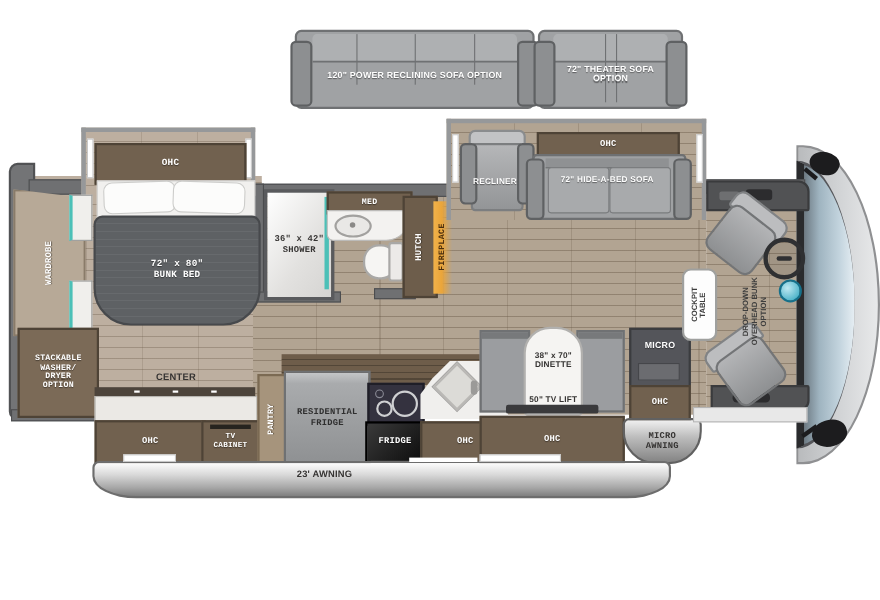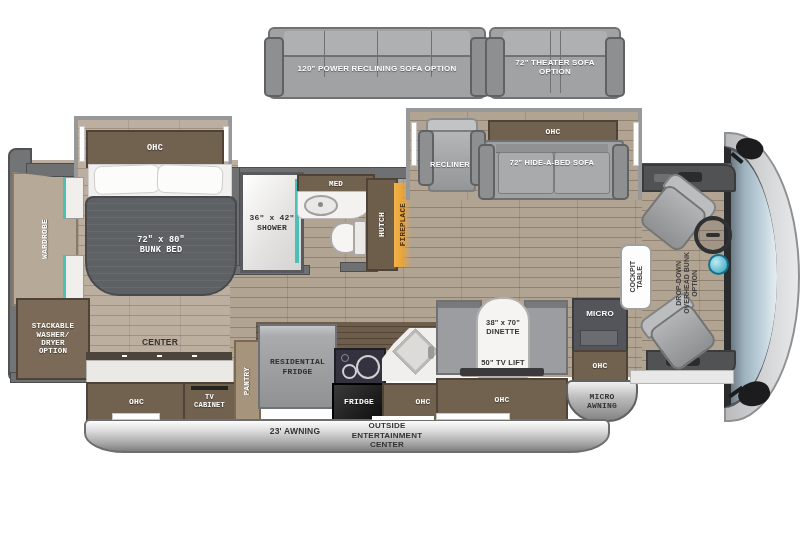--- a/index.html
+++ b/index.html
@@ -152,21 +152,21 @@
     <span class="wlab fs8">OHC</span>
   </div>
   <div class="abs cab ctr" style="left:183px;top:382px;width:49px;height:36px;">
     <div class="abs" style="left:6px;top:2px;width:37px;height:4px;background:#26241f;"></div>
     <span class="wlab fs7">TV</span>
     <span class="wlab fs7">CABINET</span>
   </div>
   <div class="abs tan ctr" style="left:234px;top:340px;width:23px;height:79px;">
     <span class="vt wlab fs75">PANTRY</span>
   </div>
-  <div class="abs ctr" style="left:258px;top:324px;width:75px;height:81px;background:linear-gradient(180deg,#c4c6c8 0,#a9abad 12%,#8f9193 100%);border:2px solid #6f7173;">
+  <div class="abs ctr" style="left:258px;top:337px;width:75px;height:81px;background:linear-gradient(180deg,#c4c6c8 0,#a9abad 12%,#8f9193 100%);border:2px solid #6f7173;">
     <span class="dlab fs8" style="color:#2f2f2f;">RESIDENTIAL</span>
     <span class="dlab fs8" style="color:#2f2f2f;">FRIDGE</span>
   </div>
   <div class="abs" style="left:334px;top:348px;width:48px;height:35px;background:#34323f;border:2px solid #1f1e27;">
     <div class="abs" style="left:20px;top:5px;width:20px;height:20px;border:2px solid #cfd0d2;border-radius:50%;"></div>
     <div class="abs" style="left:6px;top:14px;width:11px;height:11px;border:2px solid #cfd0d2;border-radius:50%;"></div>
     <div class="abs" style="left:5px;top:4px;width:6px;height:6px;border:1px solid #8a8a95;border-radius:50%;"></div>
   </div>
   <div class="abs ctr" style="left:332px;top:383px;width:50px;height:34px;background:linear-gradient(135deg,#3a3a3a,#0d0d0d);border:2px solid #000;">
     <span class="wlab fs8">FRIDGE</span>
@@ -243,19 +243,14 @@
   <div class="abs" style="left:730px;top:156px;width:14px;height:4px;background:#1c1c1e;transform:rotate(40deg);"></div>
   <div class="abs" style="left:736px;top:138px;width:27px;height:21px;background:#1c1c1e;border-radius:60% 40% 55% 45%;transform:rotate(25deg);"></div>
   <div class="abs" style="left:728px;top:390px;width:16px;height:4px;background:#1c1c1e;transform:rotate(-35deg);"></div>
   <div class="abs" style="left:738px;top:382px;width:32px;height:24px;background:#1c1c1e;border-radius:50% 50% 45% 55%;transform:rotate(-18deg);"></div>
 
   <div class="abs" style="left:84px;top:419px;width:522px;height:30px;background:linear-gradient(180deg,#fdfdfd 0%,#d9d9d9 35%,#a6a6a6 75%,#7f7f7f 100%);border:2px solid #6d6d6d;border-radius:6px 6px 40px 40px / 6px 6px 20px 20px;"></div>
   <div class="abs win" style="left:112px;top:413px;width:46px;height:5px;"></div>
   <div class="abs win" style="left:436px;top:413px;width:72px;height:5px;"></div>
   <div class="abs" style="left:372px;top:416px;width:62px;height:4px;background:#ffffff;"></div>
   <div class="abs dlab fs85" style="left:230px;top:427px;width:130px;text-align:center;">23' AWNING</div>
-  <div class="abs dlab fs8" style="left:340px;top:421px;width:94px;text-align:center;line-height:1.2;">
-    <div>OUTSIDE</div>
-    <div>ENTERTAINMENT</div>
-    <div>CENTER</div>
-  </div>
 
 </div>
 
 </body></html>

